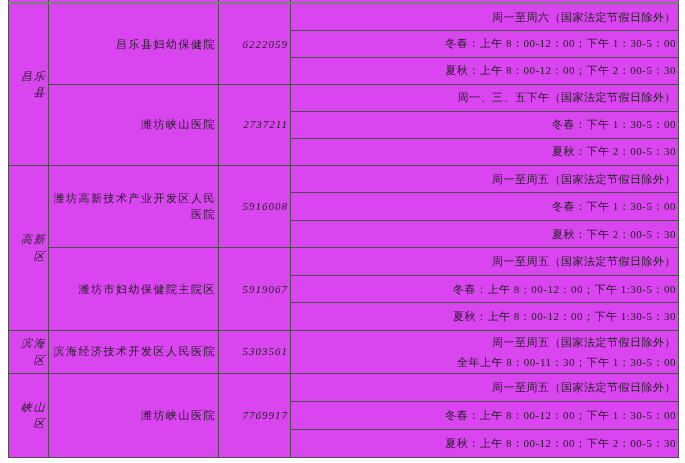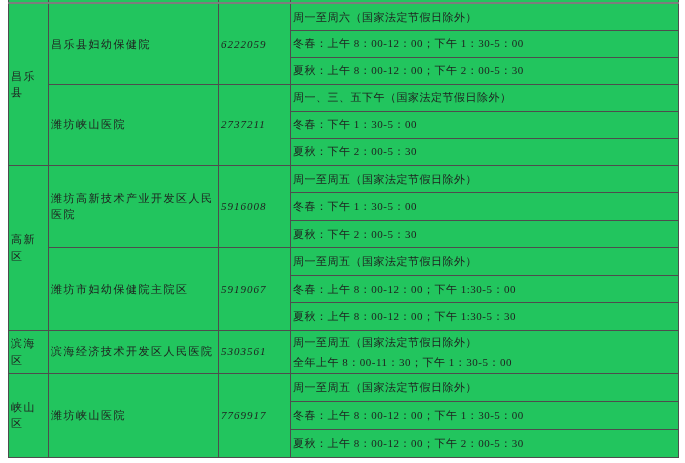--- a/index.html
+++ b/index.html
@@ -14,35 +14,35 @@
   table.sched{
     border-collapse:collapse;
     table-layout:fixed;
     position:absolute;
     left:8px;top:0;
     width:670px;
   }
   table.sched td{
     border:1px solid #4d4d4d;
     padding:0 2px;
-    text-align:left;
+    text-align:right;
     vertical-align:middle;
     font-size:11px;
     line-height:1.5;
     overflow:hidden;
-    background:#22c55e;
+    background:#d946ef;
   }
   tr.sliver td{
     border-top:none;
     border-bottom:2px solid #7d7d7d;
     height:2px;
     padding:0;
   }
   tr.group-start td{border-top:1.8px solid #383838;}
-  td.district-cell{letter-spacing:1.5px;}
+  td.district-cell{letter-spacing:1.5px;font-style:italic;}
   td.hospital-cell{letter-spacing:1.5px;margin-left:8px;}
   td.phone-cell{letter-spacing:1px;font-size:11px;font-style:italic;}
   td.schedule-cell{letter-spacing:0.5px;}
   td.schedule-cell .sched-line{line-height:20px;}
 </style>
 </head>
 <body>
 
 <div class="page">
   <table class="sched">

